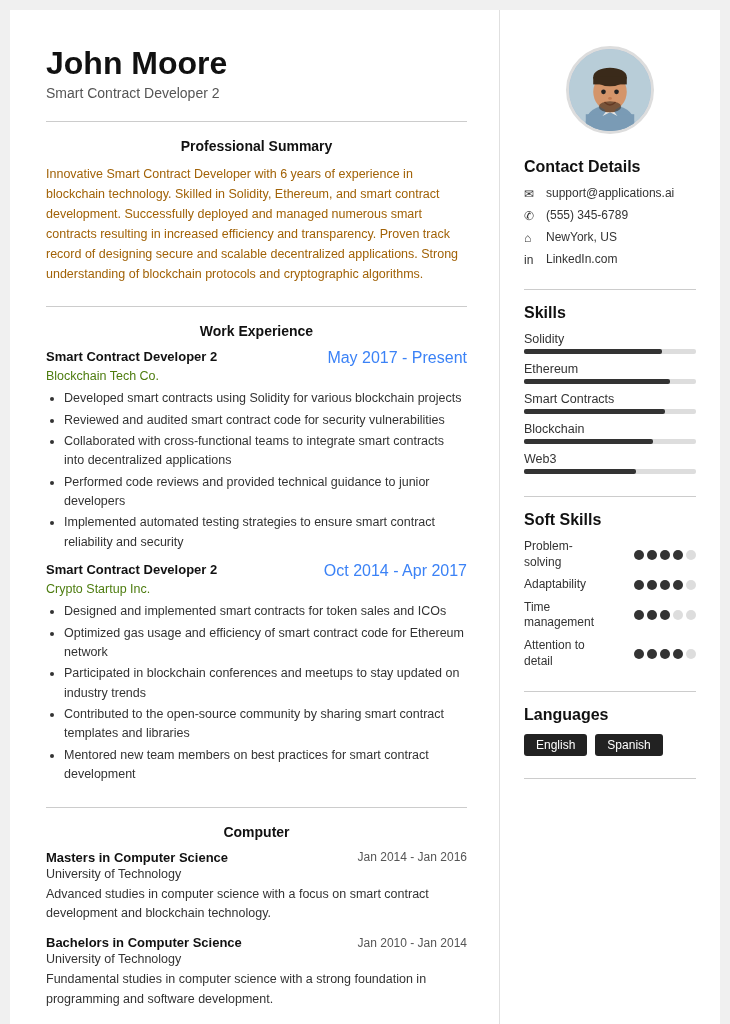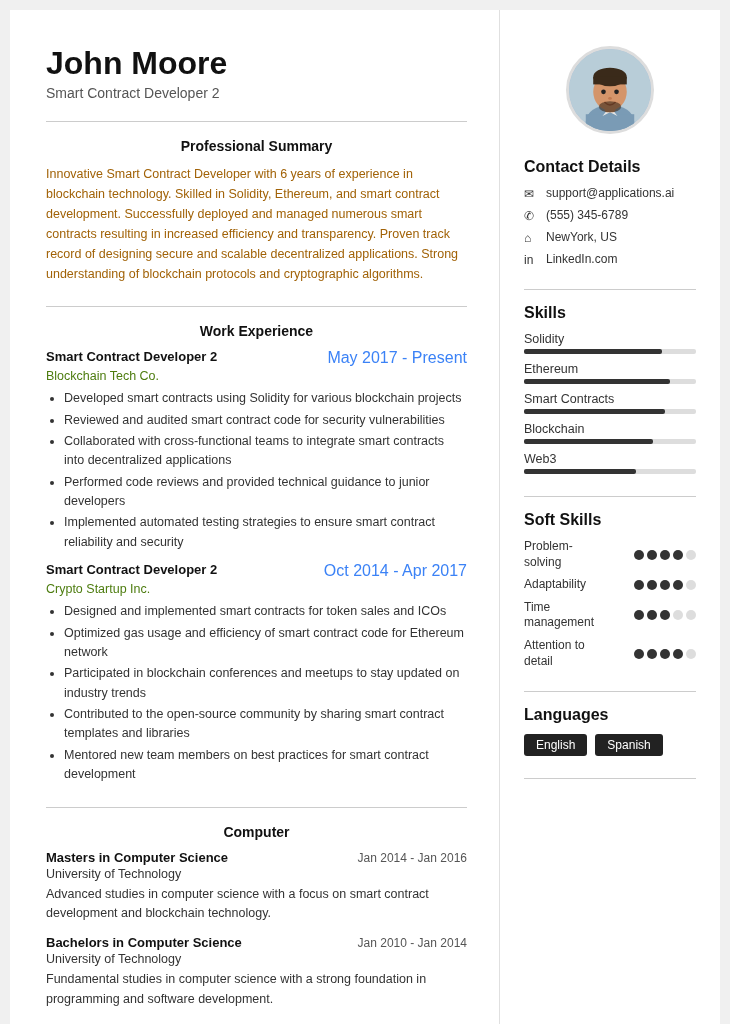--- a/index.html
+++ b/index.html
@@ -87,21 +87,21 @@
     }
     .job-bullets li {
       font-size: 12.5px;
       color: #333;
       line-height: 1.55;
       margin-bottom: 2px;
     }
     .edu-header {
       display: flex;
       justify-content: space-between;
-      align-items: flex-end;
+      align-items: center;
       margin-bottom: 2px;
     }
     .edu-title {
       font-size: 13px;
       font-weight: 700;
       color: #111;
     }
     .edu-dates {
       font-size: 12px;
       color: #555;

